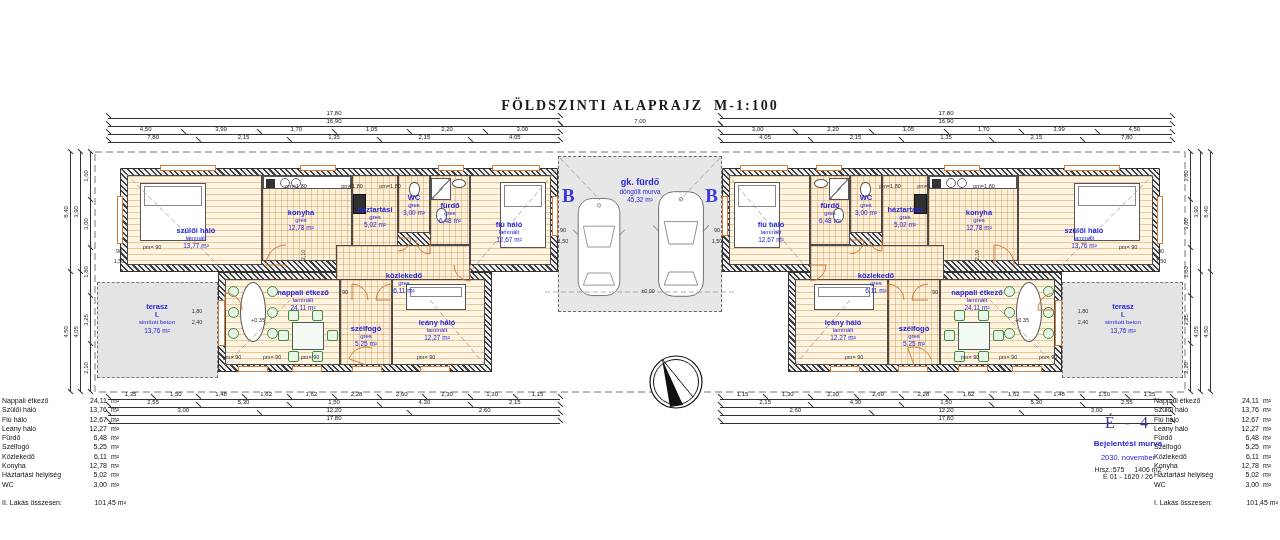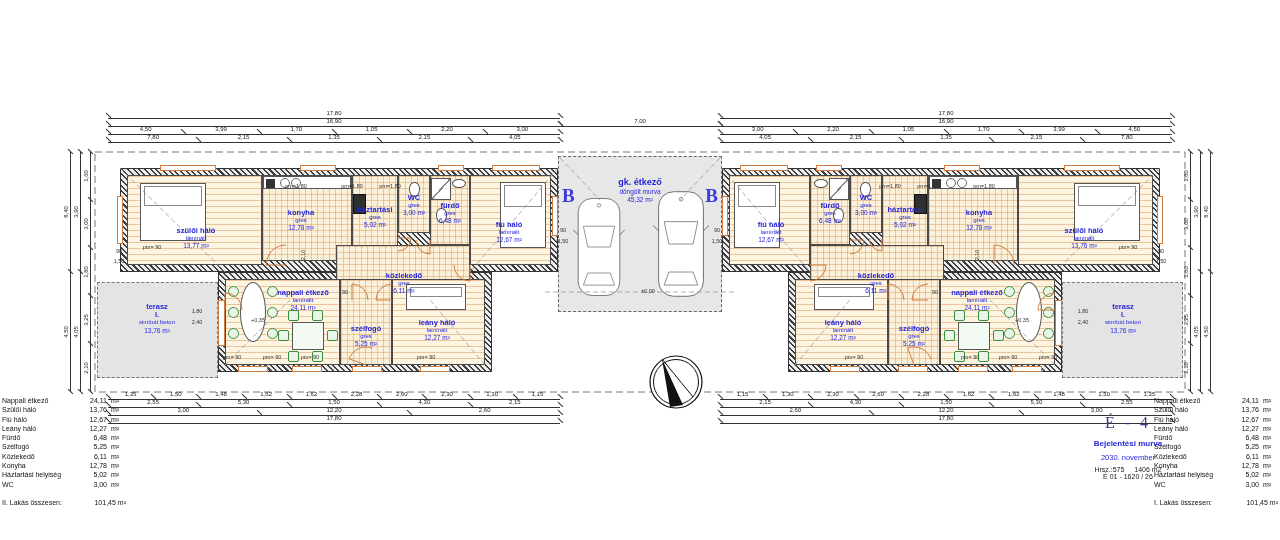--- a/index.html
+++ b/index.html
@@ -78,20 +78,21 @@
   .tb-date{font-size:7.5px;color:#2626d8;margin-bottom:4px;}
   .tb-parcel{font-size:7px;color:#222;}
   .tb-ref{font-size:7px;color:#222;}
   .tb-parcel span{margin:0 4px;}
   #compass{position:absolute;left:647px;top:350px;z-index:6;}
 </style>
 </head>
 <body>
 
 <div id="sheet">
+  <div id="title">FÖLDSZINTI ALAPRAJZ  M-1:100</div>
 
   <div id="plan">
       <div class="wall" style="left: 120px; top: 168px; width: 438px; height: 104px; position: absolute;"></div>
       <div class="wall" style="left: 218px; top: 272px; width: 274px; height: 100px; position: absolute;"></div>
       <div class="wall" style="left: 722px; top: 168px; width: 438px; height: 104px; position: absolute;"></div>
       <div class="wall" style="left: 788px; top: 272px; width: 274px; height: 100px; position: absolute;"></div>
       <div class="room wood" style="left: 127px; top: 175px; width: 135px; height: 90px; position: absolute;"></div>
       <div class="rlabel" style="left: 196px; top: 238px;">
         <span class="rname">szülői háló</span>
         <span class="rfin">laminált</span>
@@ -642,21 +643,21 @@
       <path d="M 888 300 L 888.0 284.0 A 16 16 0 0 1 904.0 300.0" class="arc"></path>
       <path d="M 850 240 L 864.0 240.0 A 14 14 0 0 1 850.0 254.0" class="arc"></path>
       <path d="M 882 238 L 882.0 251.0 A 13 13 0 0 1 869.0 238.0" class="arc"></path>
       <path d="M 914 365 L 907.8 348.1 A 18 18 0 0 1 930.9 358.8" class="arc"></path>
       <path d="M 1055 310 L 1038.0 310.0 A 17 17 0 0 1 1055.0 293.0" class="arc"></path>
       <path d="M 810 265 L 826.0 265.0 A 16 16 0 0 1 810.0 281.0" class="arc"></path>
     </svg>
 
   <div id="carport">
     <div class="cp-label">
-      <span class="cp-name">gk. étkező</span>
+      <span class="cp-name">gk. fürdő</span>
       <span class="cp-fin">döngölt murva</span>
       <span class="cp-area">45,32 m²</span>
     </div>
     <span class="bmark bl">B</span>
     <span class="bmark br">B</span>
     <div class="car" style="left:14px;top:34px;width:52px;height:112px;">
       <svg width="52" height="112" viewBox="0 0 60 120">
         <rect x="6" y="4" width="48" height="112" rx="16" fill="#fff" stroke="#666"></rect>
         <path d="M12 36 L48 36 L43 60 L17 60 Z" fill="none" stroke="#888"></path>
         <path d="M17 90 L43 90 L48 104 L12 104 Z" fill="none" stroke="#888"></path>

